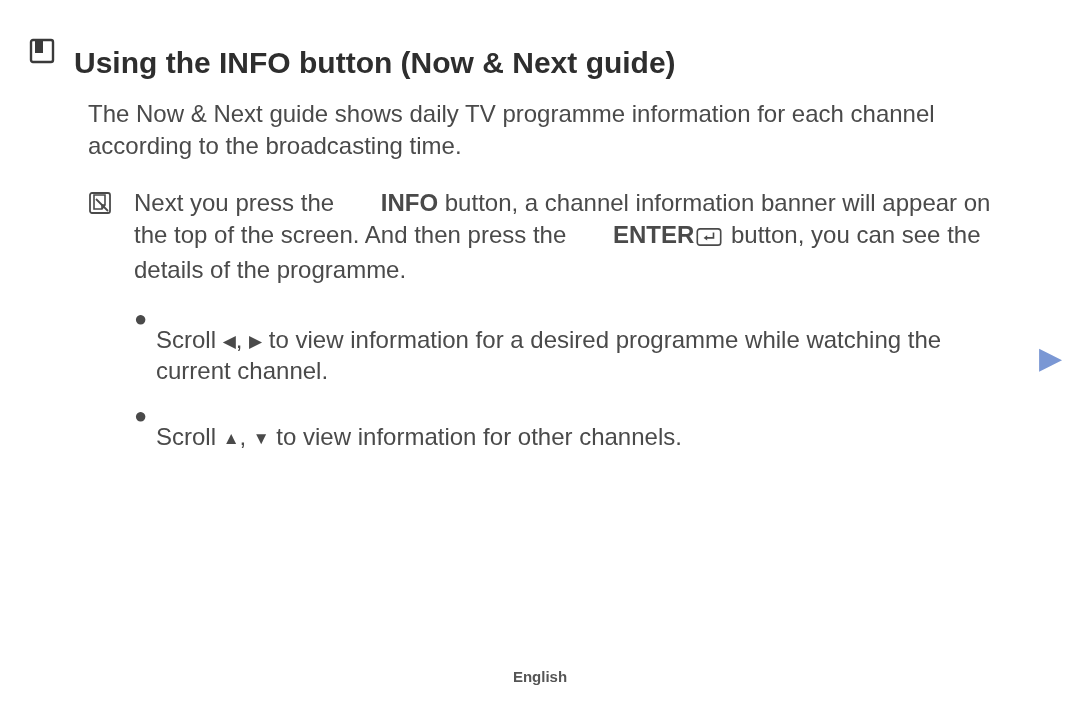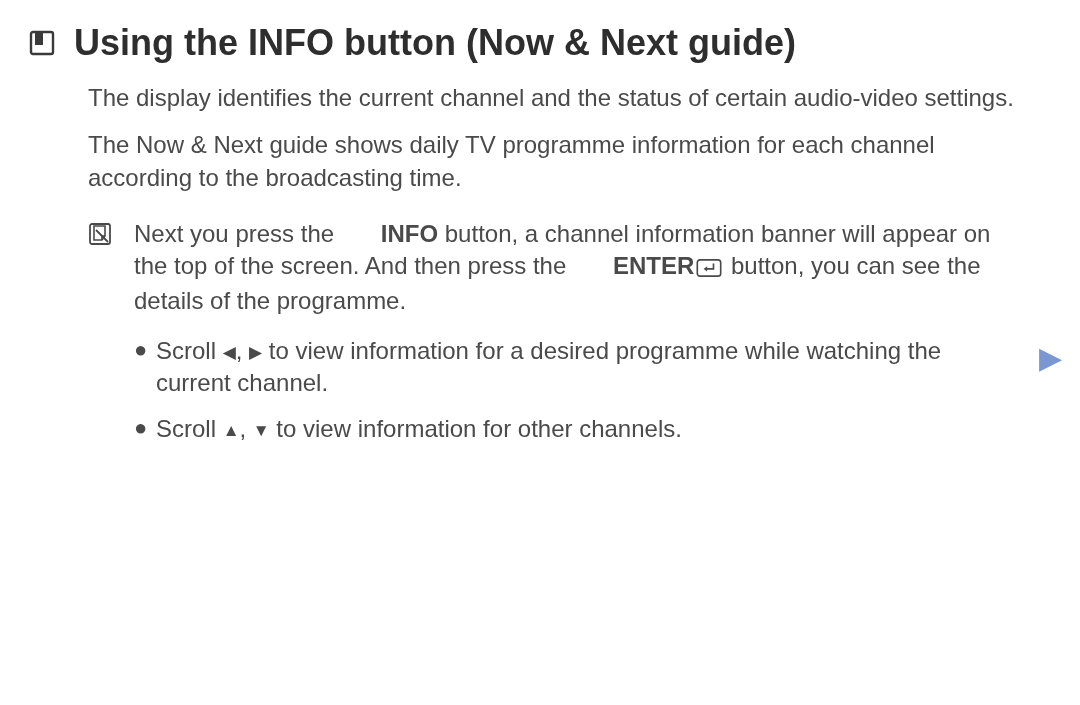--- a/index.html
+++ b/index.html
@@ -1,53 +1,52 @@
 <!DOCTYPE html>
 <html><head>
   <meta charset="utf-8">
   <style>
     * { margin: 0; padding: 0; box-sizing: border-box; }
     html, body { width: 1080px; height: 705px; background: #ffffff; font-family: Arial, Helvetica, sans-serif; color: #3d3d3d; }
     .page { position: relative; width: 1080px; height: 705px; padding: 22px 28px 0 28px; }
     .header { display: flex; align-items: center; margin-bottom: 18px; }
     .bookmark-icon { width: 28px; height: 28px; margin-right: 18px; flex: 0 0 auto; }
-    .title { font-size: 36px; font-weight: 700; color: #2e2e2e; letter-spacing: 0px; }
+    .title { font-size: 30px; font-weight: 700; color: #2e2e2e; letter-spacing: 0px; margin-top: 24px; }
     .body { padding-left: 60px; padding-right: 20px; }
     .para { font-size: 24px; line-height: 1.35; color: #4a4a4a; margin-bottom: 2px; }
     .para + .para { margin-top: 15px; }
     .note-block { display: flex; margin-top: 24px; padding-right: 30px; }
     .note-icon { width: 24px; height: 24px; margin-top: 4px; margin-right: 22px; flex: 0 0 auto; }
     .note-text { font-size: 24px; line-height: 1.33; color: #4a4a4a; }
     .note-text .b { font-weight: 700; margin-left: 40px; }
     .enter-key { display: inline-block; vertical-align: -3px; margin: 0 2px; }
     .bullets { margin-top: 18px; padding-left: 0; }
     .bullet-item { display: flex; font-size: 24px; line-height: 1.33; color: #4a4a4a; margin-bottom: 14px; padding-right: 60px; }
     .bullet-dot { width: 22px; flex: 0 0 auto; text-align: left; font-size: 22px; line-height: 1.4; }
-    .bullet-text { flex: 1 1 auto; }
+    .bullet-text { flex: 1 1 auto; margin-top: 20px; }
     .tri { display: inline-block; font-size: 17px; vertical-align: 1px; }
     .nav-next { position: absolute; right: 18px; top: 340px; color: #7a97d4; font-size: 30px; cursor: pointer; }
     .footer-lang { position: absolute; left: 0; right: 0; bottom: 20px; text-align: center; font-size: 15px; font-weight: 700; color: #555; }
   </style>
 </head>
 <body>
 
 <div class="page">
 
   <div class="header">
     <span class="bookmark-icon">
       <svg viewBox="0 0 28 28" width="28" height="28">
         <rect x="3" y="3" width="22" height="22" rx="2" ry="2" fill="none" stroke="#3a3a3a" stroke-width="2.4"></rect>
         <rect x="7" y="3" width="8" height="13" fill="#3a3a3a"></rect>
       </svg>
     </span>
     <h1 class="title">Using the INFO button (Now &amp; Next guide)</h1>
   </div>
 
   <div class="body">
-    <p class="para">The display identifies the current channel and the status of certain audio-video settings.</p>
     <p class="para">The Now &amp; Next guide shows daily TV programme information for each channel according to the broadcasting time.</p>
 
     <div class="note-block">
       <span class="note-icon">
         <svg viewBox="0 0 24 24" width="24" height="24">
           <rect x="2" y="2" width="20" height="20" rx="2" ry="2" fill="none" stroke="#4a4a4a" stroke-width="1.8"></rect>
           <path d="M6 4 L17 4 L17 14 L14 18 L6 18 Z" fill="none" stroke="#4a4a4a" stroke-width="1.6"></path>
           <path d="M17 14 L14 14 L14 18" fill="none" stroke="#4a4a4a" stroke-width="1.6"></path>
           <path d="M8 8 L20 20" stroke="#4a4a4a" stroke-width="1.8"></path>
         </svg>
@@ -72,13 +71,14 @@
               <span>Scroll </span><span class="tri">▲</span><span>, </span><span class="tri">▼</span><span> to view information for other channels.</span>
             </span>
           </div>
         </div>
       </div>
     </div>
   </div>
 
   <div class="nav-next">▶</div>
 
+  <div class="footer-lang">English</div>
 </div>
 
 </body></html>

